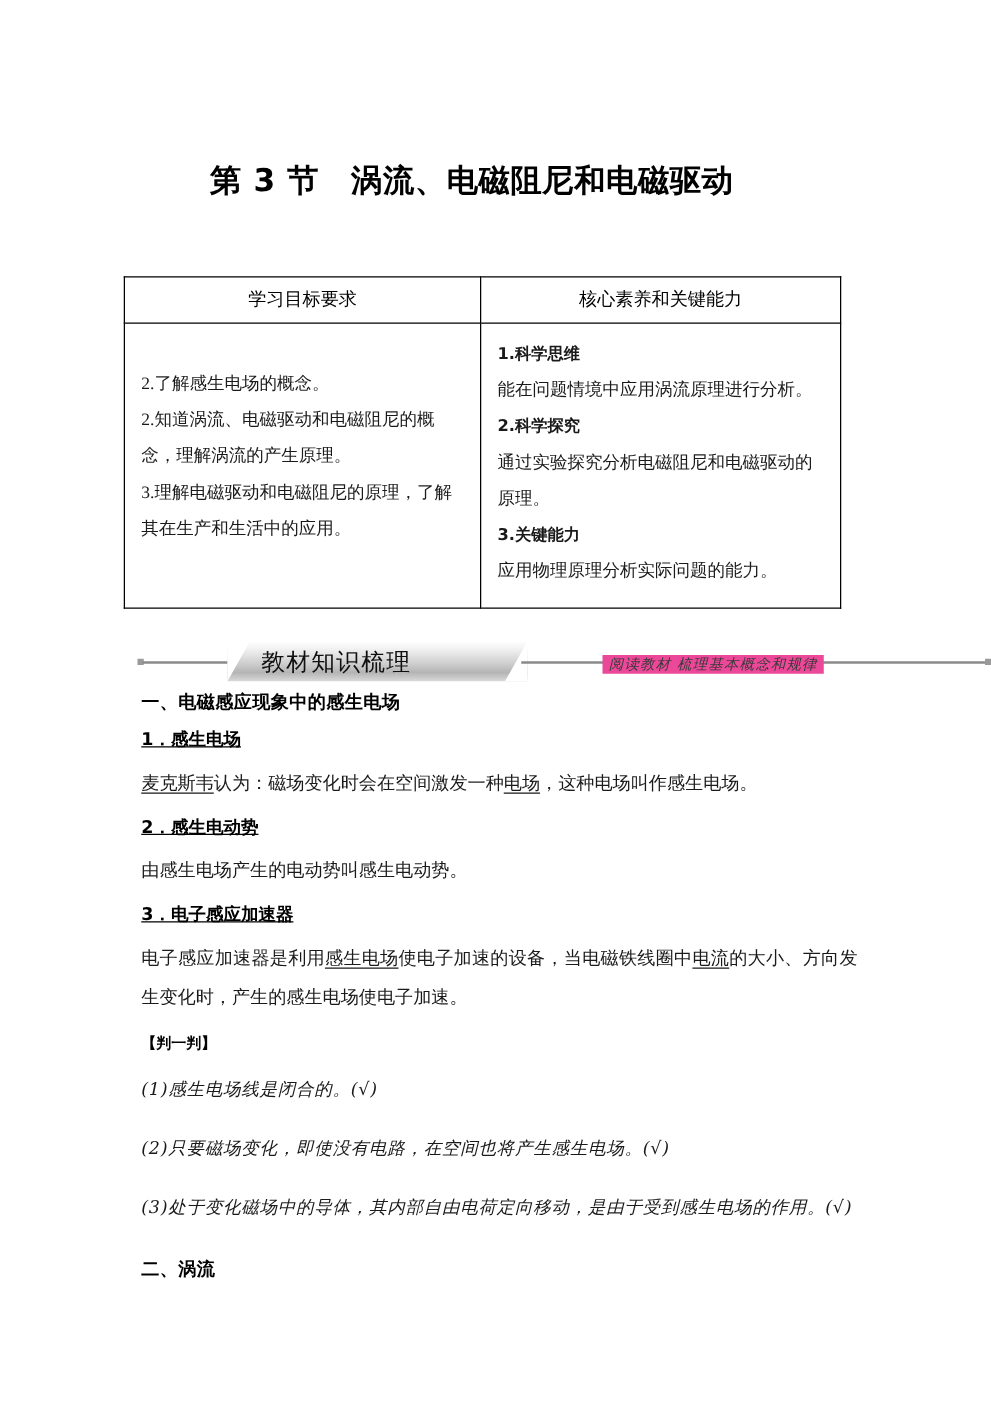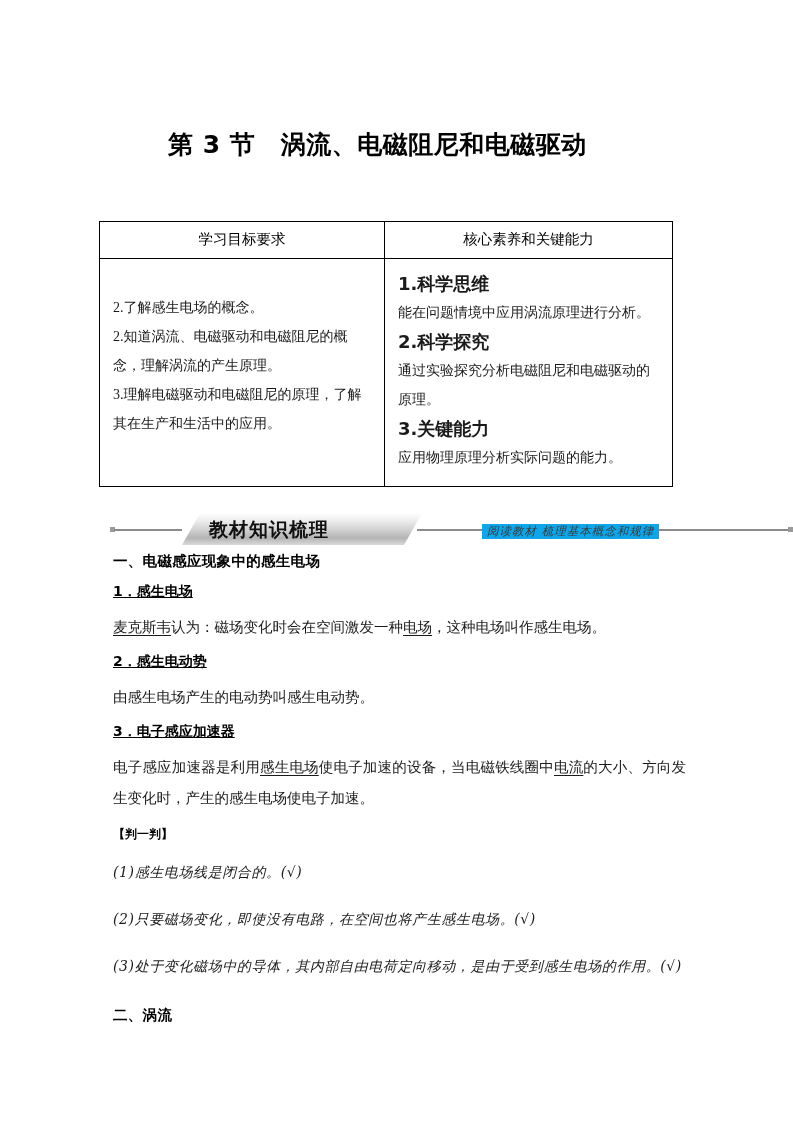--- a/index.html
+++ b/index.html
@@ -68,21 +68,21 @@
   }
   .cell-left-inner {
     padding: 10px 13px 14px 13px;
     font-size: 14px;
     line-height: 29px;
   }
   .obj-line { white-space: normal; }
   .obj-head {
     font-family: "DejaVu Sans", "Liberation Sans", sans-serif;
     font-weight: bold;
-    font-size: 18px;
+    font-size: 13px;
   }
   .vcenter-pad { padding-top: 34px; }
 
   
   .banner-wrap {
     position: absolute;
     left: 110px;
     top: 513px;
     width: 576px;
     height: 32px;
@@ -126,34 +126,34 @@
     width: 0; height: 0;
     border-right: 18px solid #ffffff;
     border-top: 32px solid transparent;
   }
   .banner-label {
     position: absolute;
     left: 99px;
     top: 4px;
     font-family: "DejaVu Sans", "Liberation Sans", sans-serif;
     font-size: 19px;
-    font-weight: bold;
+    font-weight: normal;
     letter-spacing: 1px;
     color: #101010;
   }
   .banner-note {
     position: absolute;
     left: 372px;
     top: 11px;
     font-family: "DejaVu Serif", "Liberation Serif", serif;
     font-style: italic;
     font-size: 11.5px;
     color: #3a3a3a;
     letter-spacing: 1px;
-    background: #0ea5e9;
+    background: #ec4899;
     padding: 0 5px;
   }
 
   
   .body-col {
     position: absolute;
     left: 113px;
     top: 552px;
     width: 573px;
   }

